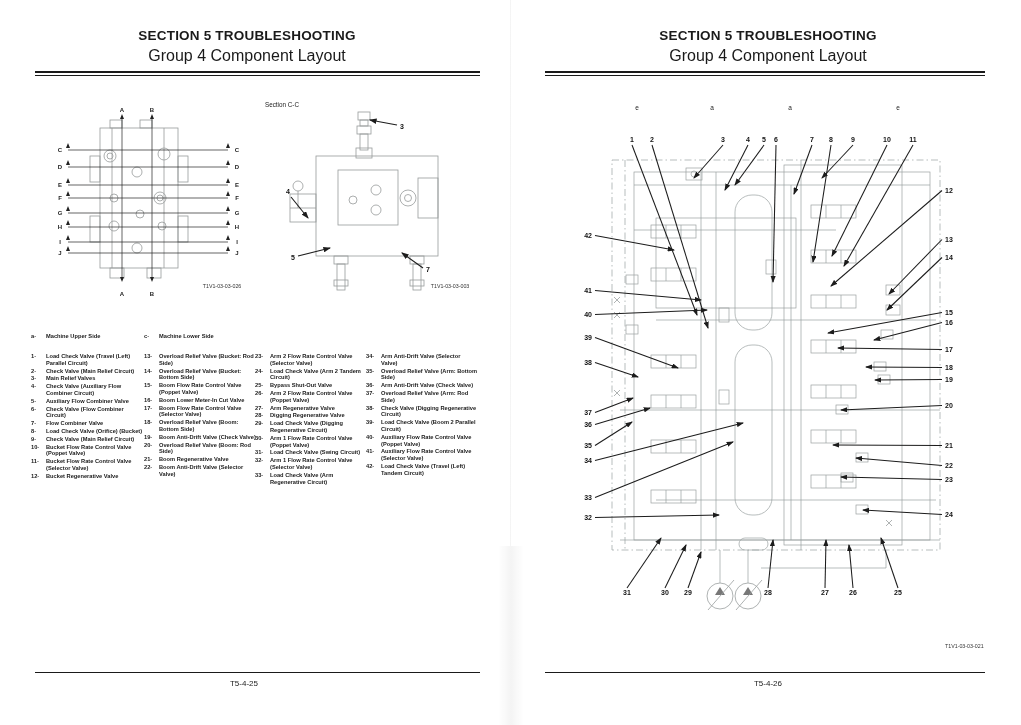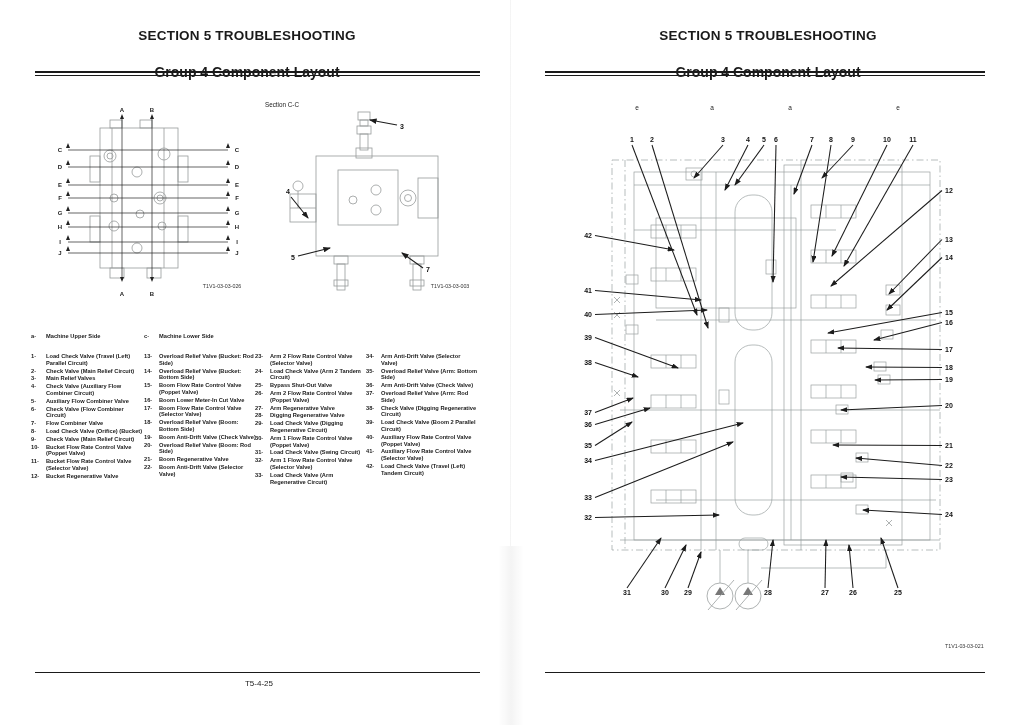--- a/index.html
+++ b/index.html
@@ -7,29 +7,29 @@
        font-family:"Liberation Sans",sans-serif;color:#1a1a1a;}
   .page{position:absolute;top:0;height:546px;background:#fff;}
   #pageL{left:0;width:510px;}
   #pageR{left:511px;width:510px;}
   .gutter{position:absolute;top:0;left:498px;width:26px;height:725px;
           background:linear-gradient(90deg,rgba(0,0,0,0) 0%,rgba(0,0,0,0.045) 50%,rgba(0,0,0,0) 100%);}
   .hdr{position:absolute;top:28px;text-align:center;}
   #pageL .hdr{left:35px;width:424px;}
   #pageR .hdr{left:34px;width:446px;}
   .hdr .t1{font-size:13.5px;font-weight:bold;letter-spacing:.2px;}
-  .hdr .t2{font-size:14px;font-weight:bold;margin-top:21px;}
+  .hdr .t2{font-size:16px;font-weight:normal;margin-top:4px;}
   .hrule{position:absolute;top:71px;height:2px;border-top:2px solid #1a1a1a;border-bottom:1px solid #1a1a1a;}
   #pageL .hrule{left:35px;width:445px;}
   #pageR .hrule{left:34px;width:440px;}
   .frule{position:absolute;top:672px;height:0;border-top:1.2px solid #1a1a1a;}
   #pageL .frule{left:35px;width:445px;}
   #pageR .frule{left:34px;width:440px;}
   .pgnum{position:absolute;top:679px;text-align:center;font-size:8px;color:#222;}
-  #pageL .pgnum{left:47px;width:424px;text-align:center;}
+  #pageL .pgnum{left:32px;width:424px;text-align:center;}
   #pageR .pgnum{left:34px;width:446px;}
   svg{position:absolute;}
   .legend{position:absolute;left:0;top:0;width:510px;font-weight:bold;}
   .lkeys{position:absolute;top:333px;font-size:5.7px;line-height:6.8px;display:flex;}
   .lk1{left:31px;}.lk2{left:144px;}
   .lkey{width:15px;flex:none;}
   .lcol{position:absolute;top:353px;width:112px;font-size:5.7px;line-height:6.8px;}
   .lcol1{left:31px;}.lcol2{left:144px;}.lcol3{left:255px;}.lcol4{left:366px;}
   .litem{display:flex;margin-bottom:1px;}
   .ln{width:15px;flex:none;}
@@ -570,13 +570,14 @@
         <text x="36" y="227" class="co" text-anchor="end">40</text>
         <line x1="39" y1="200.5" x2="145" y2="210" stroke="#1c1c1c" stroke-width="1.05" marker-end="url(#ah)"></line>
         <text x="36" y="203" class="co" text-anchor="end">41</text>
         <line x1="39" y1="145.5" x2="118" y2="160" stroke="#1c1c1c" stroke-width="1.05" marker-end="url(#ah)"></line>
         <text x="36" y="148" class="co" text-anchor="end">42</text>
       </g>
     <text class="ref" x="389" y="558" text-anchor="start">T1V1-03-03-021</text>
   </svg>
 
   <div class="frule"></div>
+  <div class="pgnum">T5-4-26</div>
 </div>
 
 </body></html>

